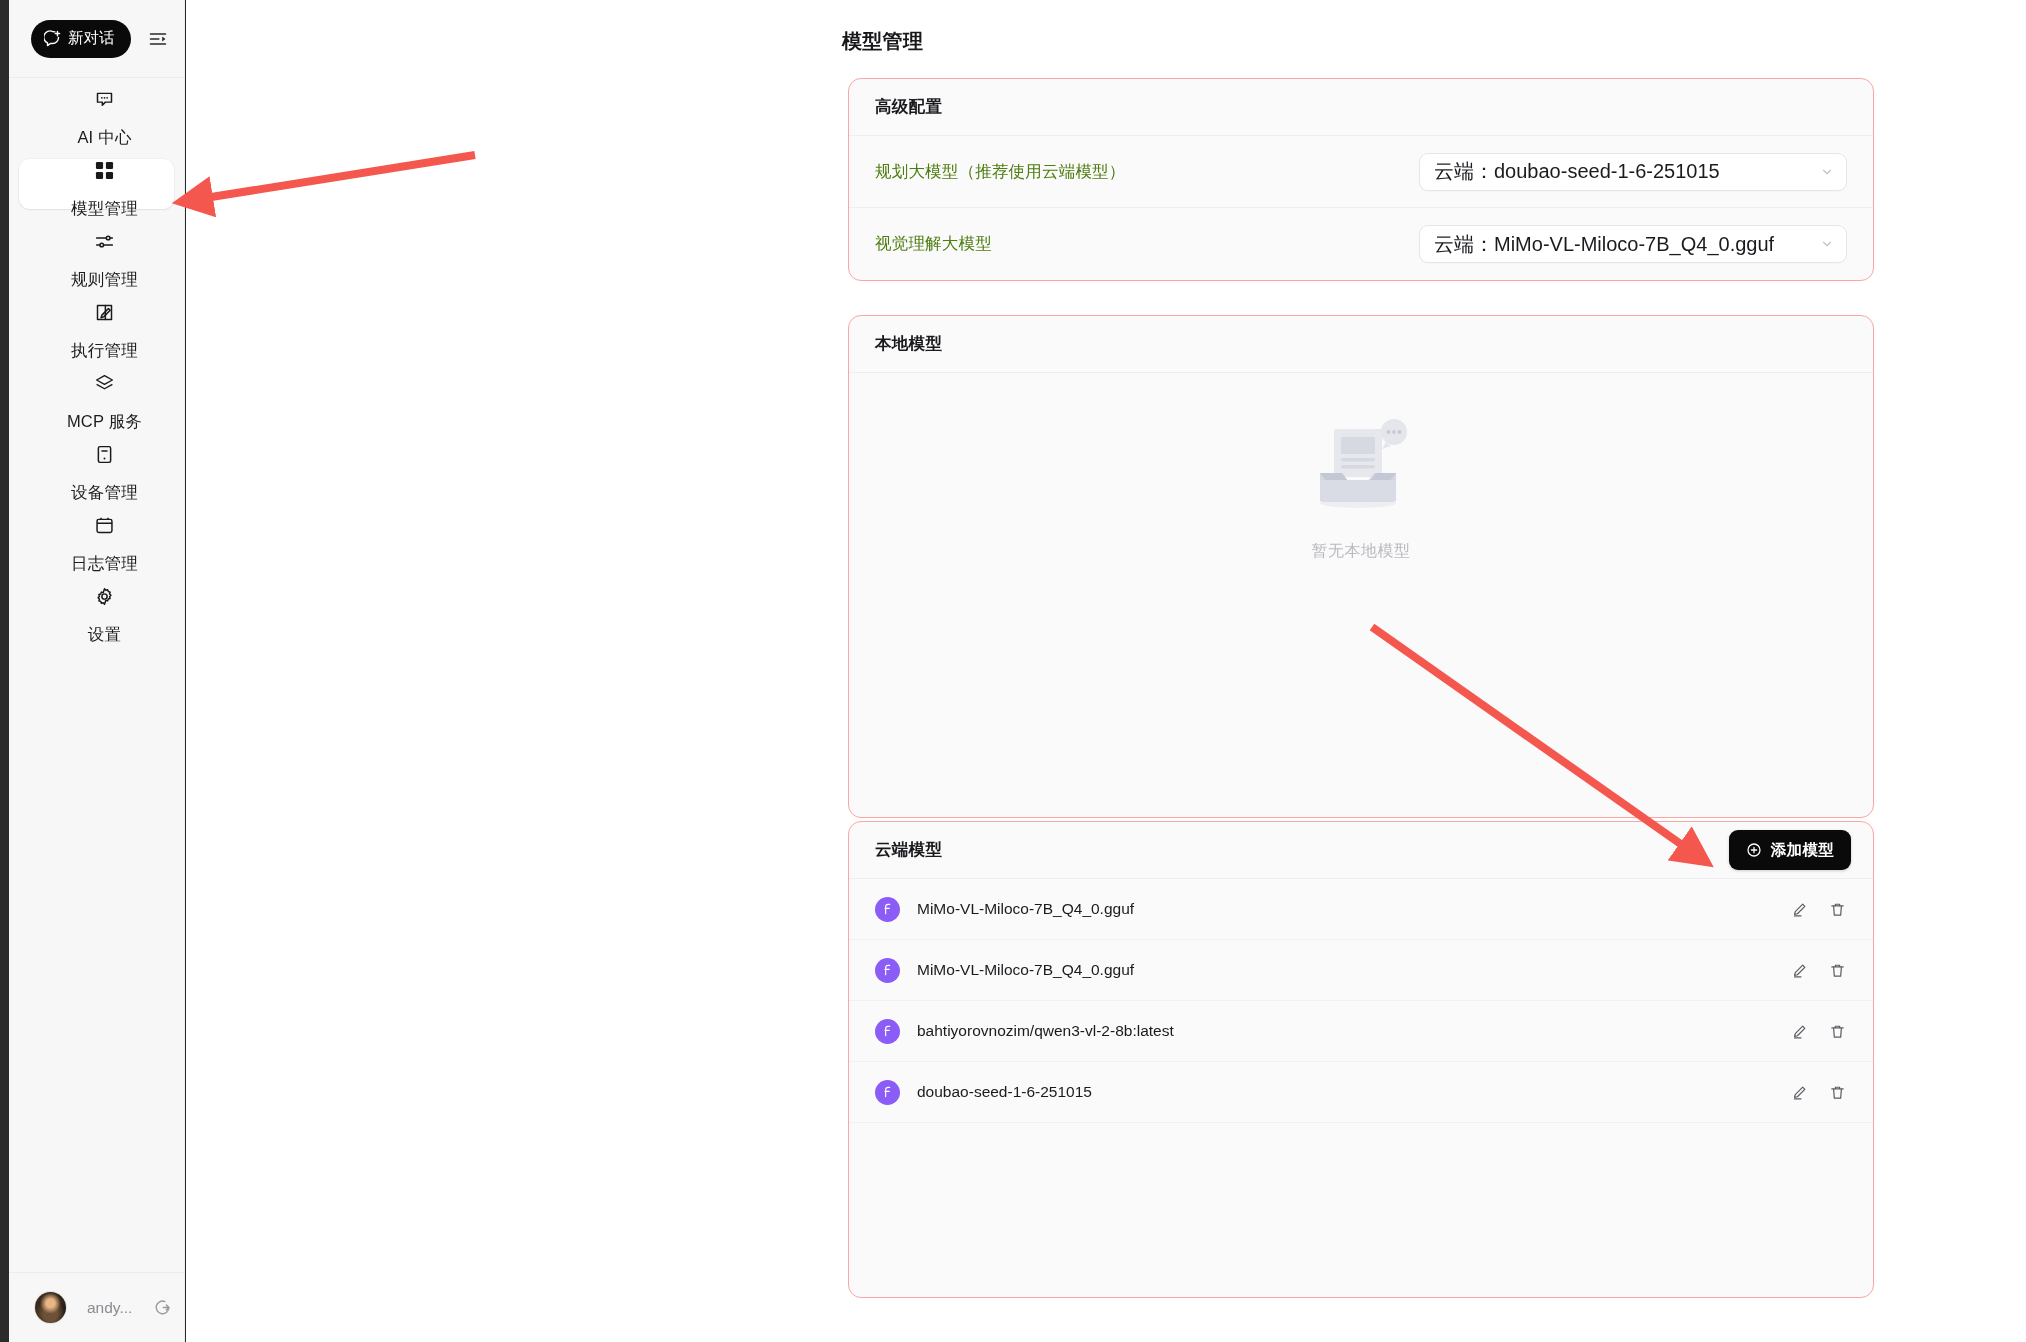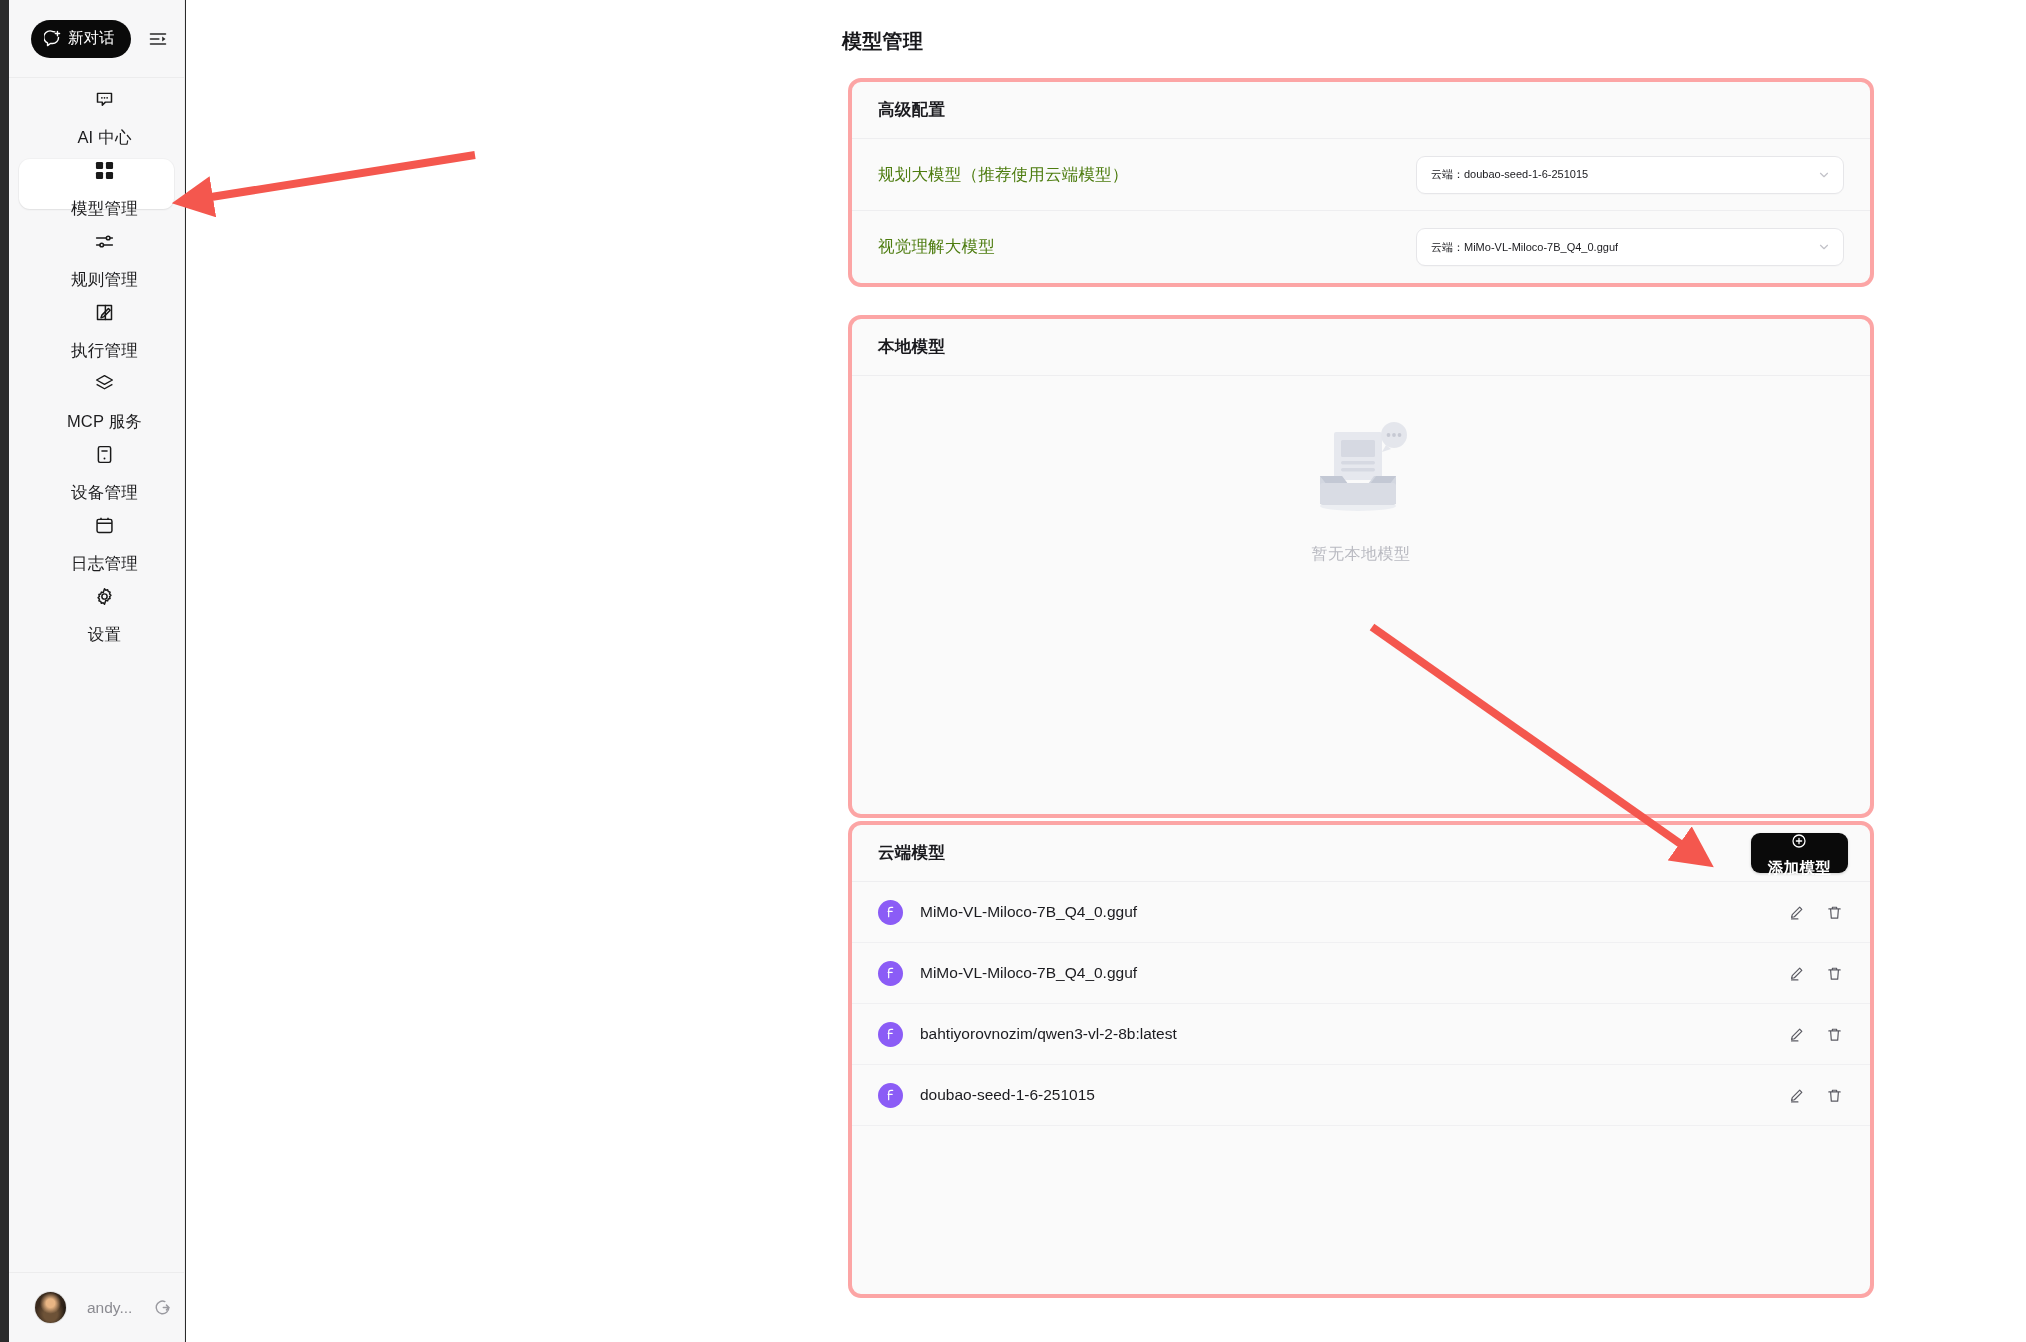--- a/index.html
+++ b/index.html
@@ -117,21 +117,21 @@
     font-weight: 700;
     color: #18181b;
     letter-spacing: .3px;
   }
 
   .card {
     position: absolute;
     left: 662px;
     width: 1026px;
     background: #fafafa;
-    border: 4px solid #fca5a5;
+    border: 1px solid #fca5a5;
     border-radius: 13px;
     overflow: hidden;
   }
   .card-head {
     height: 57px;
     display: flex; align-items: center;
     padding: 0 0 0 26px;
     font-size: 16.5px;
     font-weight: 700;
     color: #1a1a1e;
@@ -151,21 +151,21 @@
   .cfg-row:last-child { border-bottom: none; }
   .cfg-label { font-size: 16.5px; color: #4d7c0f; letter-spacing: .2px; }
   .select {
     width: 428px; height: 38px;
     background: #fff;
     border: 1px solid #e6e6e9;
     border-radius: 9px;
     display: flex; align-items: center;
     justify-content: space-between;
     padding: 0 12px 0 14px;
-    font-size: 11px;
+    font-size: 20px;
     color: #1b1b1f;
     cursor: pointer;
     box-shadow: 0 1px 1px rgba(20,20,25,.02);
   }
   .select .val { white-space: nowrap; overflow: hidden; text-overflow: ellipsis; }
   .select .chev { color: #c2c2c8; display: flex; align-items: center; flex: none; }
 
   #card-local { top: 315px; height: 503px; }
   .empty-wrap {
     height: 446px;
@@ -187,21 +187,20 @@
     color: #fff;
     border-radius: 9px;
     display: flex; align-items: center;
     gap: 9px;
     padding: 0 17px;
     font-size: 15.5px;
     font-weight: 700;
     cursor: pointer;
     white-space: nowrap;
     box-shadow: 0 1px 3px rgba(0,0,0,.18);
-    flex-direction: column;
   }
   .add-btn .pic { display: flex; align-items: center; }
 
   .model-row {
     height: 61px;
     display: flex; align-items: center;
     padding: 0 26px;
     border-bottom: 1px solid #f0f0f2;
     background: #fafafa;
   }

